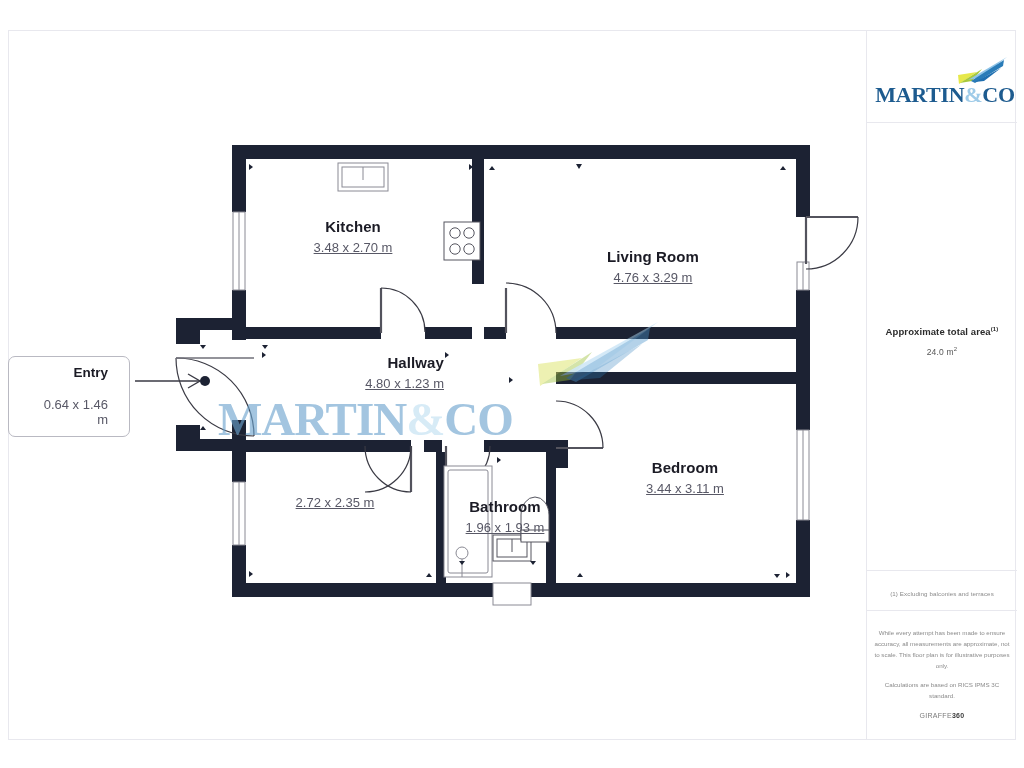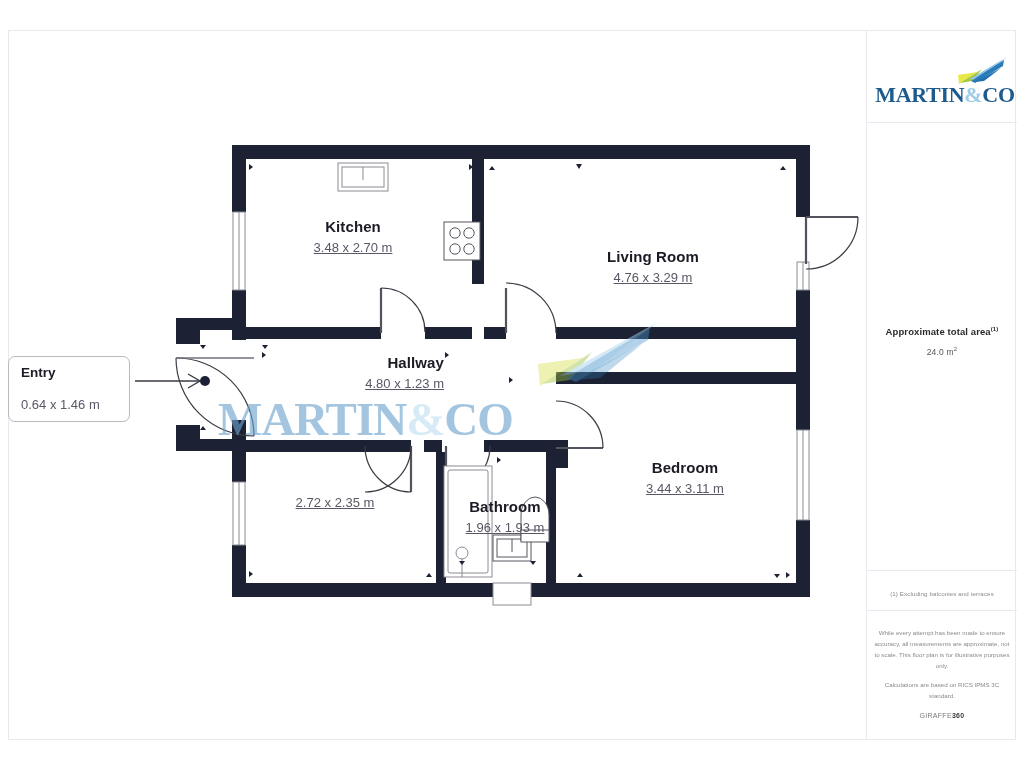--- a/index.html
+++ b/index.html
@@ -73,23 +73,23 @@
     text-align: center; font-size: 7px; color: #7a7a7a; letter-spacing: 0.3px;
   }
   .giraffe b { color: #3b3b3b; }
 
   
   #plan { position: absolute; left: 0; top: 0; width: 866px; height: 768px; }
 
   
   .entry-callout {
     position: absolute; left: 8px; top: 356px;
-    width: 122px; padding: 8px 12px 9px;
+    width: 122px; padding: 8px 21px 9px;
     background: #fff; border: 1px solid #b9b9c2; border-radius: 7px;
-    text-align: left;
+    text-align: right;
   }
   .entry-callout .n { font-size: 13.5px; font-weight: bold; color: #1b1b25; }
   .entry-callout .d { margin-top: 17px; font-size: 13px; color: #585866; }
 
   
   .room-label { position: absolute; text-align: center; white-space: nowrap; }
   .room-label .n {
     font-size: 15px; font-weight: bold; color: #1b1b25; letter-spacing: .1px;
   }
   .room-label .d {

